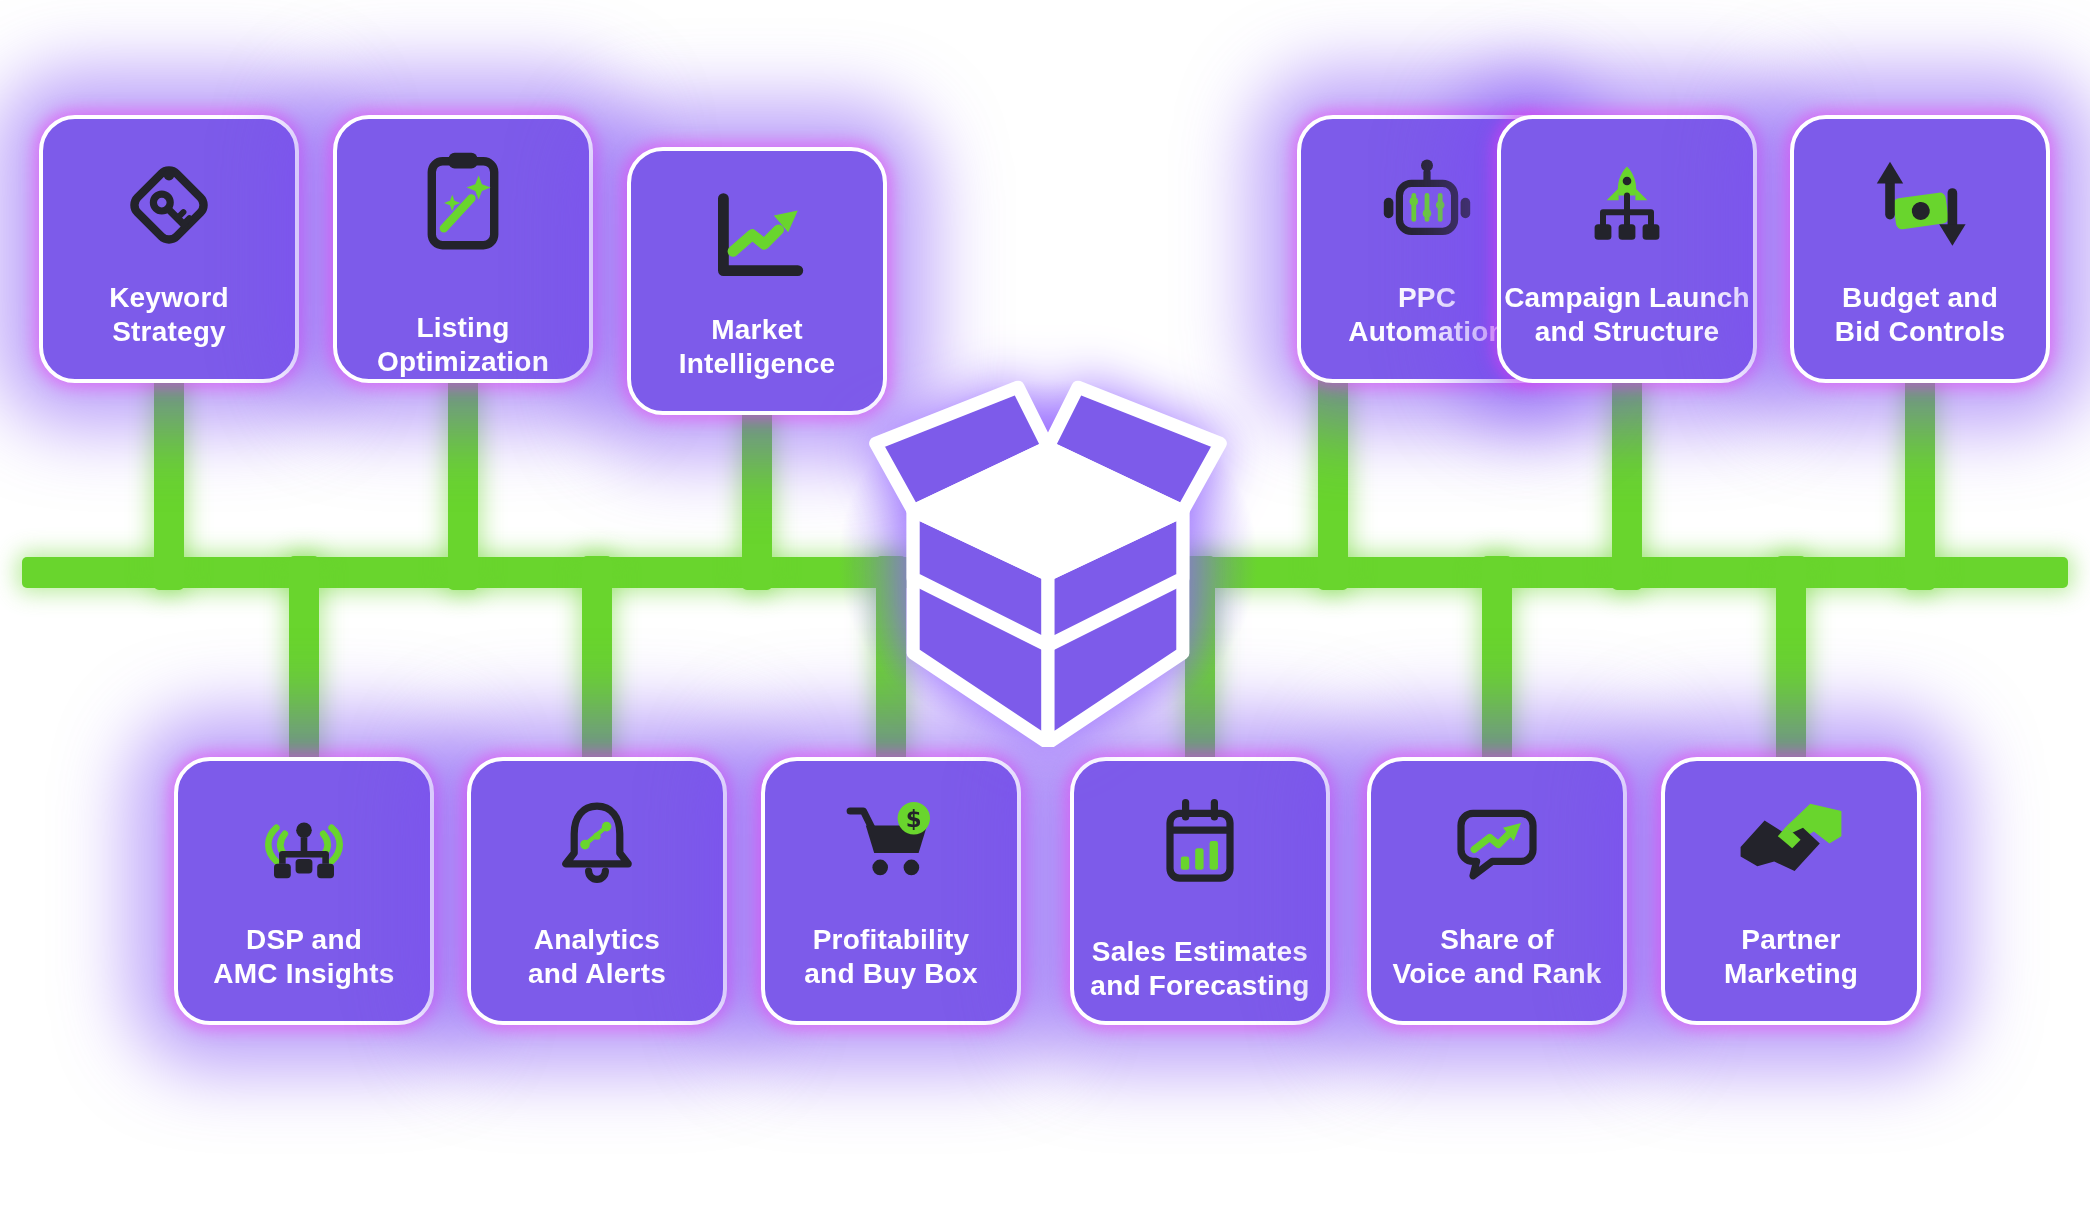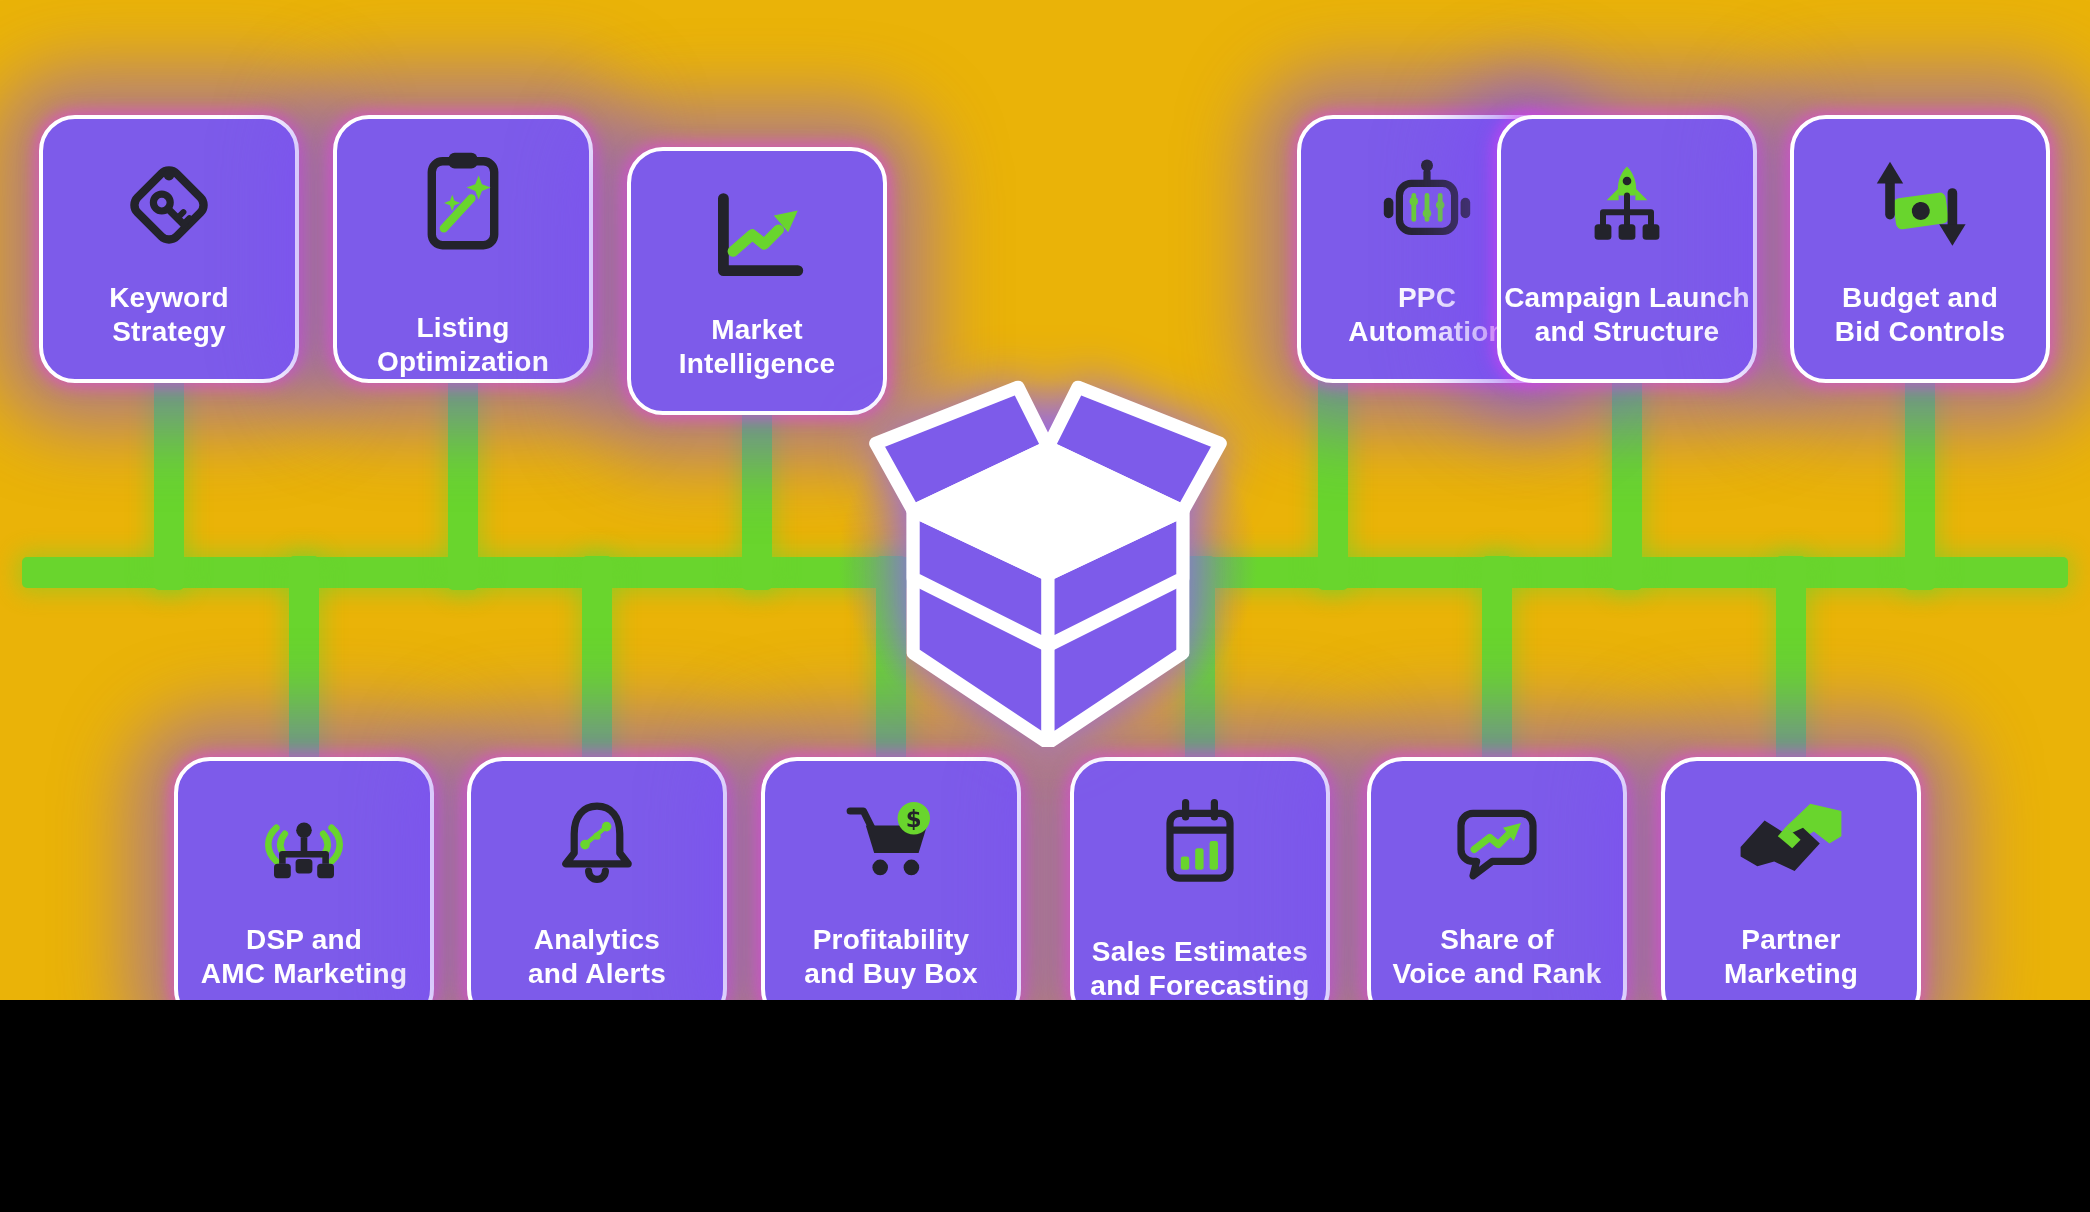--- a/index.html
+++ b/index.html
@@ -1,17 +1,17 @@
 <!DOCTYPE html>
 <html><head>
 <meta charset="utf-8">
 <style>
   html,body { margin:0; padding:0; background:#000; }
   .canvas {
-    position:relative; width:2090px; height:1000px; background:#eab308;
+    position:relative; width:2090px; height:1212px; background:#ffffff;
     overflow:hidden; font-family:"Liberation Sans", sans-serif;
   }
   
   .connector {
     position:absolute; background:#69d52d; z-index:1; border-radius:5px;
     box-shadow:0 0 22px 5px rgba(105,213,45,0.45);
   }
   
   .center-glow {
     position:absolute; left:768px; top:320px; width:560px; height:480px; z-index:2;
@@ -179,21 +179,21 @@
           <line x1="32" y1="48" x2="68" y2="48" stroke="#23232b" stroke-width="5.5" stroke-linecap="round"></line>
           <line x1="32" y1="48" x2="32" y2="56" stroke="#23232b" stroke-width="5.5"></line>
           <line x1="68" y1="48" x2="68" y2="56" stroke="#23232b" stroke-width="5.5"></line>
           <rect x="25" y="56" width="14" height="12" rx="3" fill="#23232b"></rect>
           <rect x="61" y="56" width="14" height="12" rx="3" fill="#23232b"></rect>
           <rect x="43" y="52" width="14" height="12" rx="3" fill="#23232b"></rect>
         </g>
       </svg>
     </div>
     <div class="card-label">DSP and
-AMC Marketing</div>
+AMC Insights</div>
   </div>
 
   <div class="card" style="left:467px; top:757px;">
     <div class="icon-wrap">
       <svg viewBox="0 0 100 100" width="120" height="120">
         <path d="M50 16 C38 16 31 25 31 39 L31 55 L24 64 L76 64 L69 55 L69 39 C69 25 62 16 50 16 Z" fill="none" stroke="#23232b" stroke-width="6" stroke-linejoin="round"></path>
         <path d="M43 70 a7 7 0 0 0 14 0" fill="none" stroke="#23232b" stroke-width="6" stroke-linecap="round"></path>
         <line x1="40" y1="48" x2="58" y2="33" stroke="#69d52d" stroke-width="3.5" stroke-linecap="round"></line>
         <circle cx="40" cy="48" r="4" fill="#69d52d"></circle>
         <circle cx="58" cy="33" r="4" fill="#69d52d"></circle>

